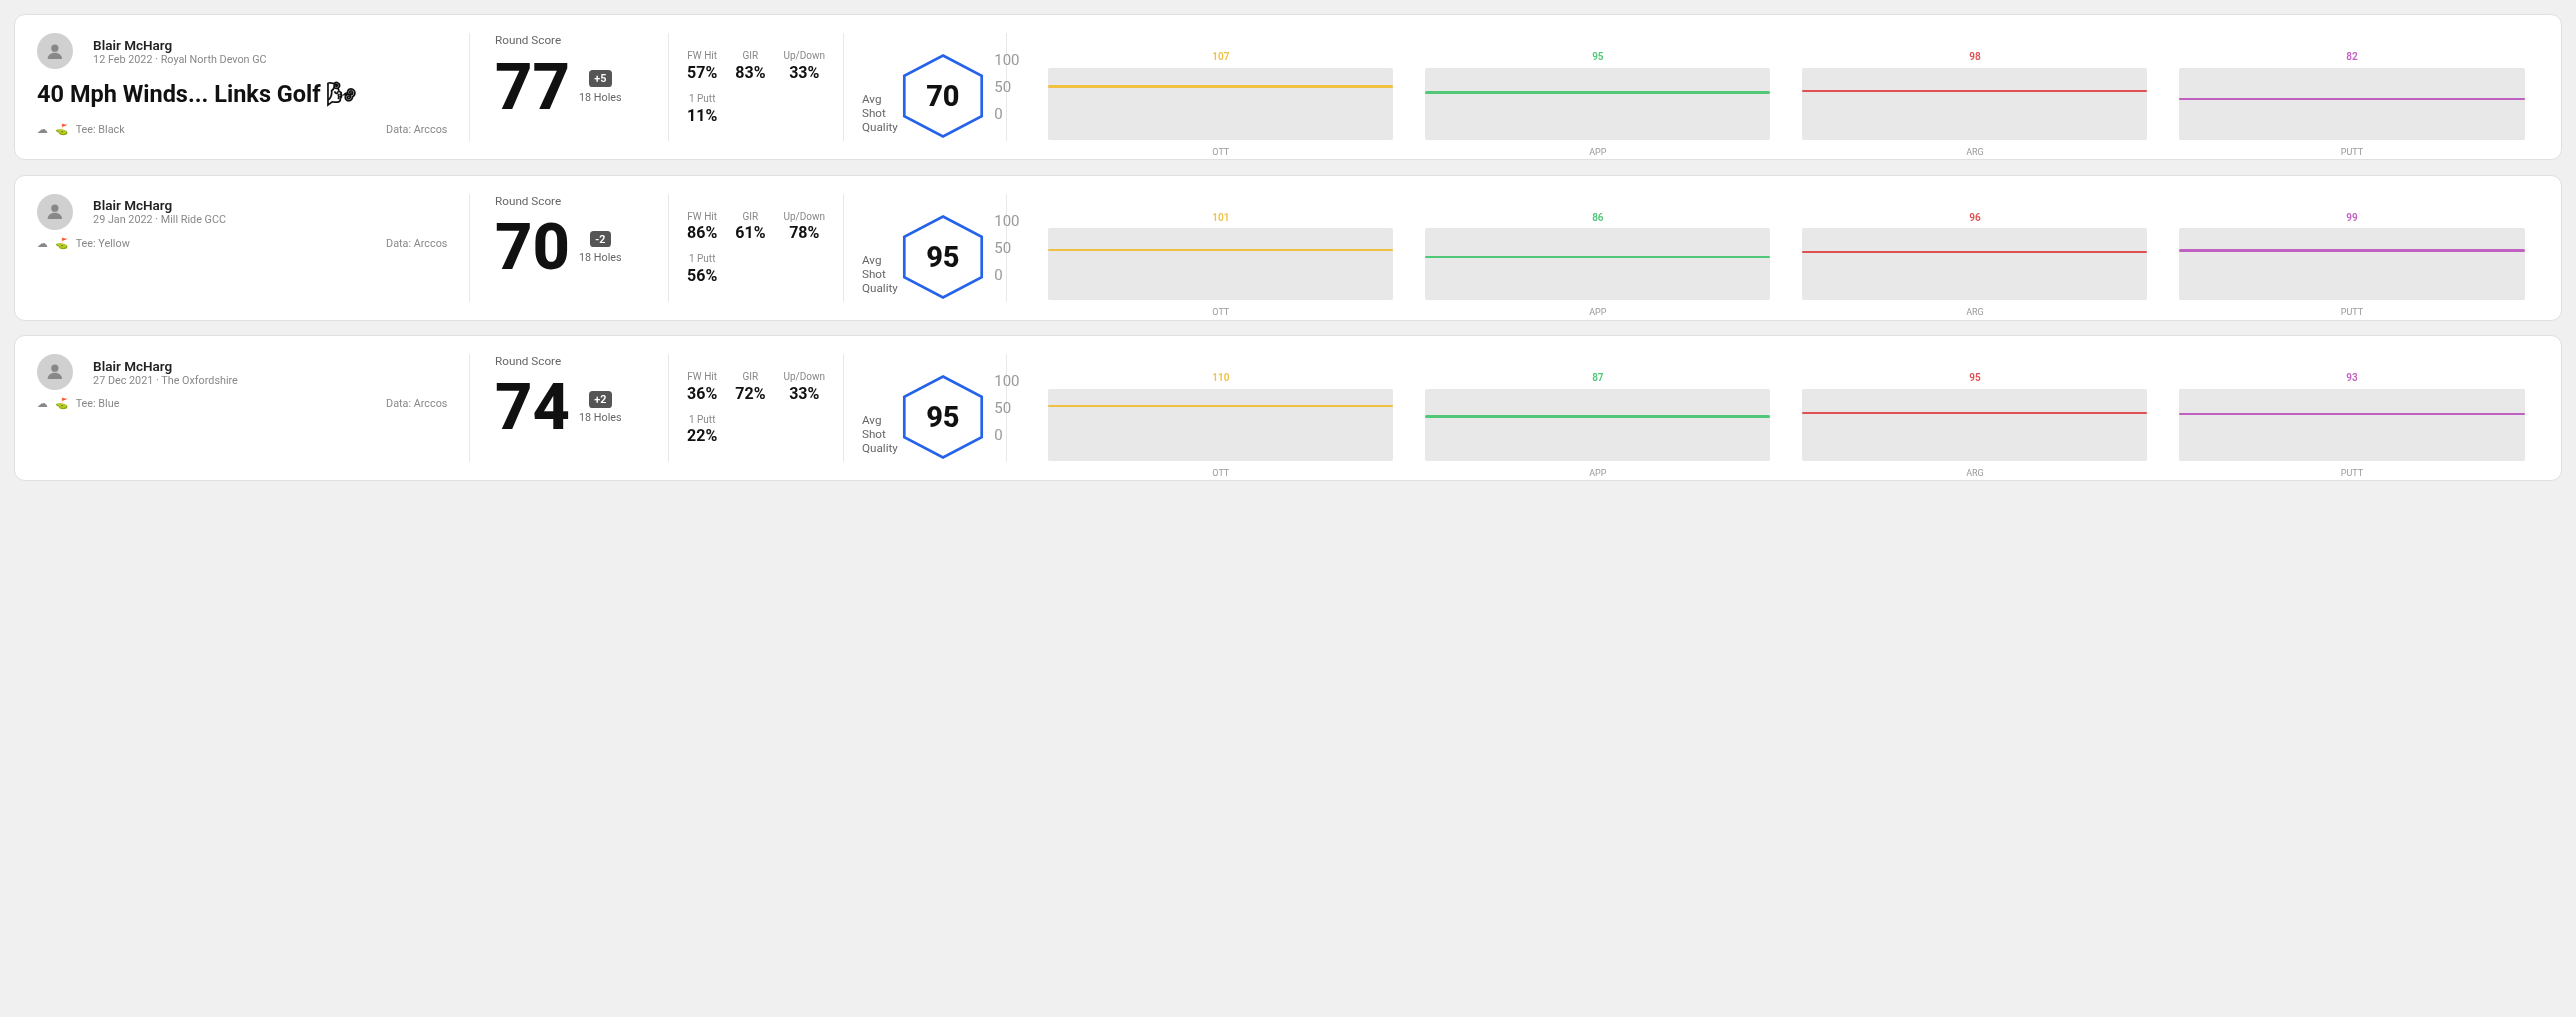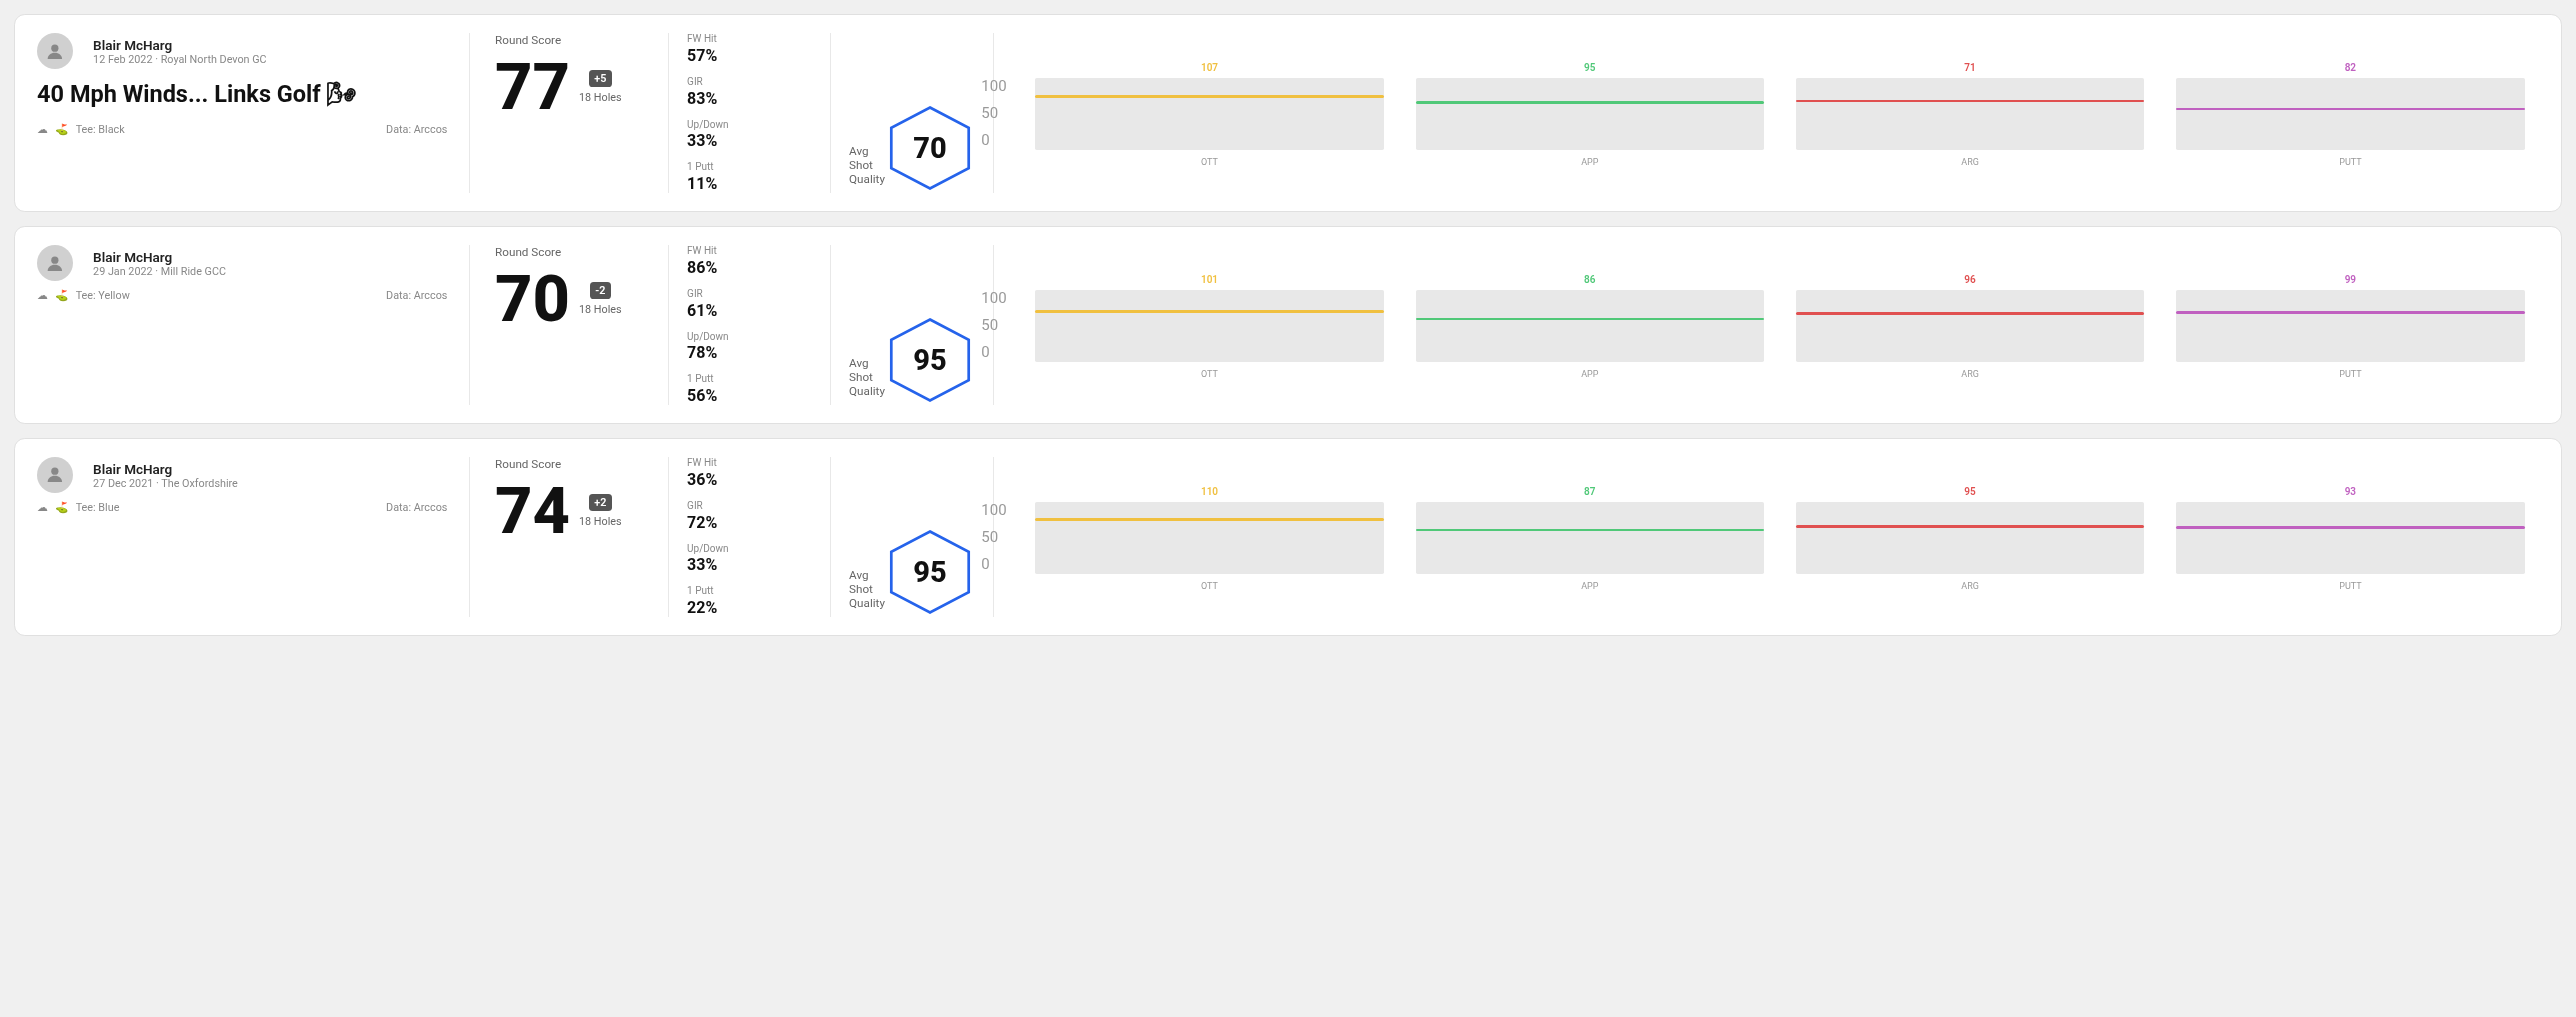--- a/index.html
+++ b/index.html
@@ -115,22 +115,23 @@
     .card-stats {
       flex: 0 0 162px;
       padding: 0 18px;
       border-right: 0.9px solid #e8e8e8;
       display: flex;
       flex-direction: column;
       justify-content: center;
     }
     .stat-group {
       display: grid;
-      grid-template-columns: 1fr;
+      grid-template-columns: 1fr 1fr 1fr;
       gap: 10.8px 18px;
+      text-align: center;
     }
     .stat-item .stat-label {
       font-size: 10px;
       color: #888;
       margin-bottom: 1.8px;
     }
     .stat-item .stat-value {
       font-size: 16px;
       font-weight: 700;
       color: #111;
@@ -170,21 +171,21 @@
     }
     .card-chart {
       flex: 1;
       padding: 0 14.4px;
       display: flex;
       flex-direction: column;
       justify-content: center;
     }
     .bar-chart {
       display: flex;
-      align-items: flex-end;
+      align-items: flex-start;
       gap: 32px;
       height: 108px;
       position: relative;
       padding-top: 18px;
     }
     .bar-col {
       display: flex;
       flex-direction: column;
       align-items: center;
       gap: 3.6px;
@@ -334,21 +335,21 @@
         <span class="bar-value-label" style="color:#50c878">95</span>
         <div class="bar-wrapper">
           <div class="bar-bg">
             <div class="bar-marker" style="bottom:64%;background:#50c878"></div>
           </div>
         </div>
         <span class="bar-axis-label">APP</span>
       </div>
 
       <div class="bar-col">
-        <span class="bar-value-label" style="color:#e05050">71</span>
+        <span class="bar-value-label" style="color:#e05050">98</span>
         <div class="bar-wrapper">
           <div class="bar-bg">
             <div class="bar-marker" style="bottom:66%;background:#e05050"></div>
           </div>
         </div>
         <span class="bar-axis-label">ARG</span>
       </div>
 
       <div class="bar-col">
         <span class="bar-value-label" style="color:#c060c0">82</span>

